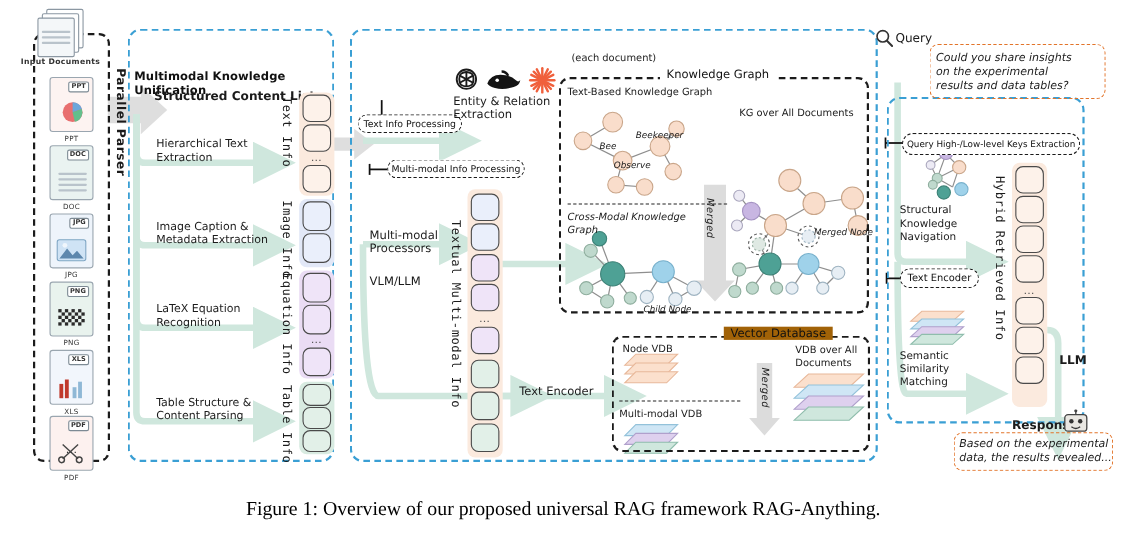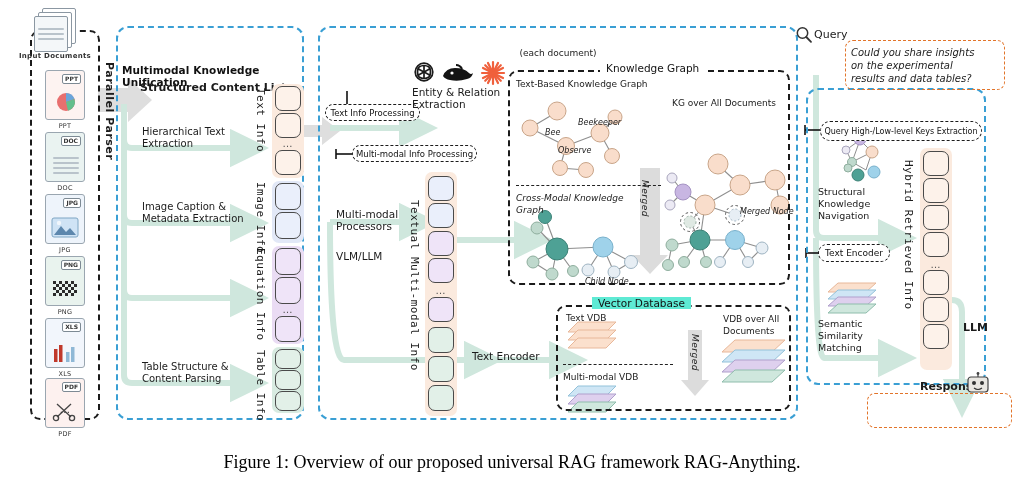--- a/index.html
+++ b/index.html
@@ -396,20 +396,23 @@
   <div class="abs panel-title" style="left:122px; top:33px; width:180px; font-size:10.5px;">Multimodal Knowledge Unification</div>
 
   <div class="lbl bold" style="left:140px; top:82px; font-size:11px;">Structured Content List</div>
 
   <div class="lbl" style="left:142px; top:126px; width:110px;">
     <span>Hierarchical Text Extraction</span>
   </div>
   <div class="lbl" style="left:142px; top:201px; width:110px;">
     <span>Image Caption &amp; Metadata Extraction</span>
   </div>
+  <div class="lbl" style="left:142px; top:276px; width:110px;">
+    <span>LaTeX Equation Recognition</span>
+  </div>
   <div class="lbl" style="left:142px; top:361px; width:110px;">
     <span>Table Structure &amp; Content Parsing</span>
   </div>
 
   <div class="colgroup" style="left:272px; top:84px; width:32px; height:94px; background:#fbeade;"></div>
   <div class="cell" style="left:275px; top:86px; width:26px; height:25px; background:#fdf2ea;"></div>
   <div class="cell" style="left:275px; top:113px; width:26px; height:25px; background:#fdf2ea;"></div>
 
   <div class="dots" style="left:275px; top:138px; width:26px;">…</div>
   <div class="cell" style="left:275px; top:150px; width:26px; height:25px; background:#fdf2ea;"></div>
@@ -506,22 +509,22 @@
   <div class="abs" style="left:516px; top:185px; width:145px; border-top:1.6px dashed #222;"></div>
   <div class="lbl-sm lbl-it" style="left:545px; top:128px;">Bee</div>
   <div class="lbl-sm lbl-it" style="left:578px; top:118px;">Beekeeper</div>
   <div class="lbl-sm lbl-it" style="left:558px; top:146px;">Observe</div>
   <div class="lbl-sm lbl-it" style="left:585px; top:277px;">Child Node</div>
   <div class="lbl-sm lbl-it" style="left:740px; top:207px;">Merged Node</div>
   <div class="lbl" style="left:672px; top:97px; font-size:9px;">KG over All Documents</div>
   <div class="vlabel" style="left:640px; top:180px; font-size:9px; font-family:'DejaVu Sans', sans-serif; font-style:italic;">Merged</div>
 
   <div class="abs panel-inner-dash" style="left:556px; top:305px; width:235px; height:106px;"></div>
-  <div class="abs" style="left:592px; top:297px; background:#5eead4; padding:0 6px; font-size:10.5px; color:#111;">Vector Database</div>
-  <div class="lbl" style="left:566px; top:312px; font-size:9px;">Text VDB</div>
+  <div class="abs" style="left:658px; top:297px; background:#a16207; padding:0 6px; font-size:10.5px; color:#111;">Vector Database</div>
+  <div class="lbl" style="left:566px; top:312px; font-size:9px;">Node VDB</div>
   <div class="lbl" style="left:563px; top:371px; font-size:9px;">Multi-modal VDB</div>
   <div class="abs" style="left:563px; top:364px; width:110px; border-top:1.6px dashed #222;"></div>
   <div class="lbl" style="left:723px; top:313px; width:66px; font-size:9px;">
     <span>VDB over All</span>
     <span>Documents</span>
   </div>
   <div class="vlabel" style="left:690px; top:334px; font-size:9px; font-family:'DejaVu Sans', sans-serif; font-style:italic;">Merged</div>
 
   <div class="abs panel-dashed-blue2" style="left:806px; top:88px; width:180px; height:297px;"></div>
 
@@ -577,16 +580,20 @@
       <path d="M13,1 L13,5" stroke="#444" stroke-width="1.2"></path>
       <circle cx="13" cy="1.5" r="1.4" fill="#444"></circle>
       <rect x="3" y="5" width="20" height="15" rx="3" fill="#e9e7e2" stroke="#444" stroke-width="1.2"></rect>
       <circle cx="9" cy="11" r="2" fill="#333"></circle>
         <circle cx="17" cy="11" r="2" fill="#333"></circle>
       <path d="M9,16 Q13,19 17,16" stroke="#333" stroke-width="1.2" fill="none"></path>
     </svg>
   </div>
 
   <div class="abs panel-dashed-orange" style="left:867px; top:393px; width:145px; height:35px;"></div>
+  <div class="abs lbl-it" style="left:872px; top:397px; width:140px; font-size:10px; line-height:13px; font-style:italic; color:#1b1b1b;">
+    <span>Based on the experimental</span><br>
+    <span>data, the results revealed...</span>
+  </div>
 
 </div>
 
 <div class="caption">Figure 1: Overview of our proposed universal RAG framework RAG-Anything.</div>
 
 </body></html>

